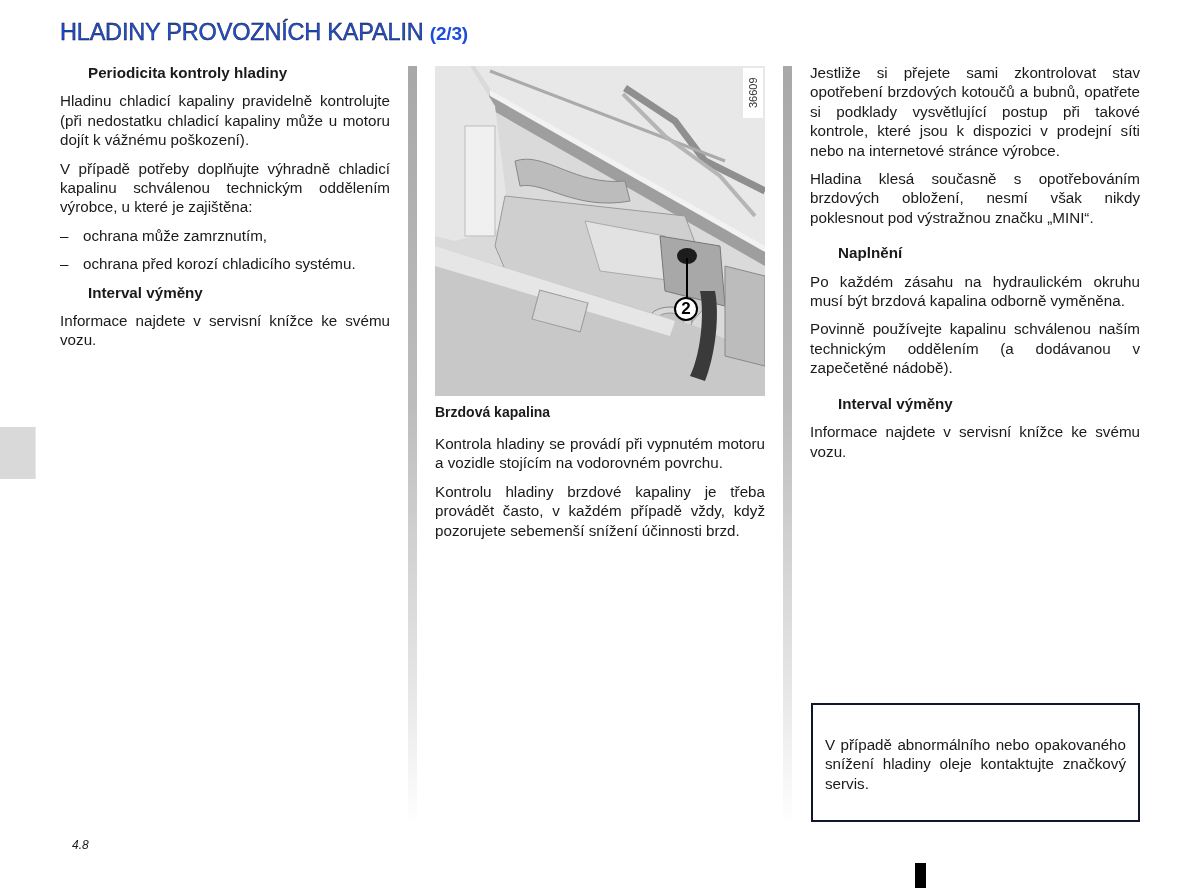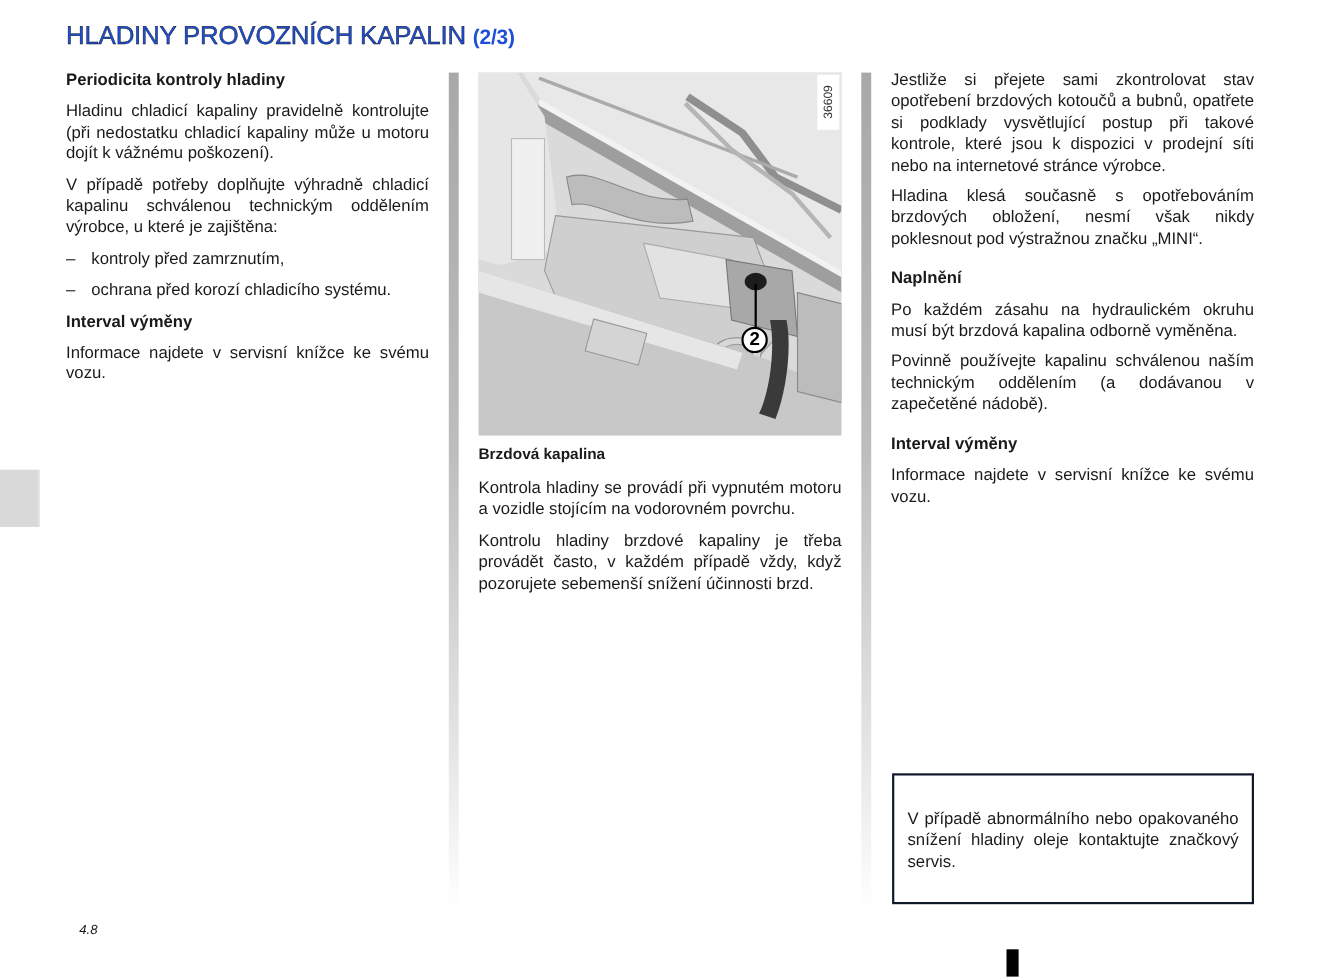--- a/index.html
+++ b/index.html
@@ -8,21 +8,21 @@
 
     .page-title {
       position: absolute; left: 60px; top: 19px;
       font-size: 23.5px; font-weight: normal; letter-spacing: -0.2px; color: #1d4ed8;
       -webkit-text-stroke: 0.4px #111;
     }
     .page-title .sub { font-size: 19px; font-weight: bold; -webkit-text-stroke: 0; }
 
     .col { position: absolute; font-size: 15.2px; line-height: 19.4px; }
     .col p { margin-bottom: 9px; text-align: justify; }
-    .col .head { font-weight: bold; margin-bottom: 9px; }
+    .col .head { font-weight: bold; margin-bottom: 9px; margin-left: 28px; }
     .col b { font-weight: normal; }
 
     .col-left { left: 60px; top: 63px; width: 330px; }
     .col-mid { left: 435px; top: 400px; width: 330px; }
     .col-right { left: 810px; top: 63px; width: 330px; }
 
     .dash-item { display: flex; margin-bottom: 9px; }
     .dash-item .dash { width: 23px; flex: none; }
 
     
@@ -73,21 +73,21 @@
 
 <div class="sep sep-1"></div>
 <div class="sep sep-2"></div>
 
 <div class="col col-left">
   <div class="head">Periodicita kontroly hladiny</div>
   <p><b>Hladinu chladicí kapaliny pravidelně kontrolujte</b><span> (při nedostatku chladicí kapaliny může u motoru dojít k vážnému poškození).</span></p>
   <p>V případě potřeby doplňujte výhradně chladicí kapalinu schválenou technickým oddělením výrobce, u které je zajištěna:</p>
   <div class="dash-item">
     <span class="dash">–</span>
-    <span>kontroly před zamrznutím,</span>
+    <span>ochrana může zamrznutím,</span>
   </div>
   <div class="dash-item">
     <span class="dash">–</span>
     <span>ochrana před korozí chladicího systému.</span>
   </div>
   <div class="head">Interval výměny</div>
   <p>Informace najdete v servisní knížce ke svému vozu.</p>
 </div>
 
 <div class="illustration">

